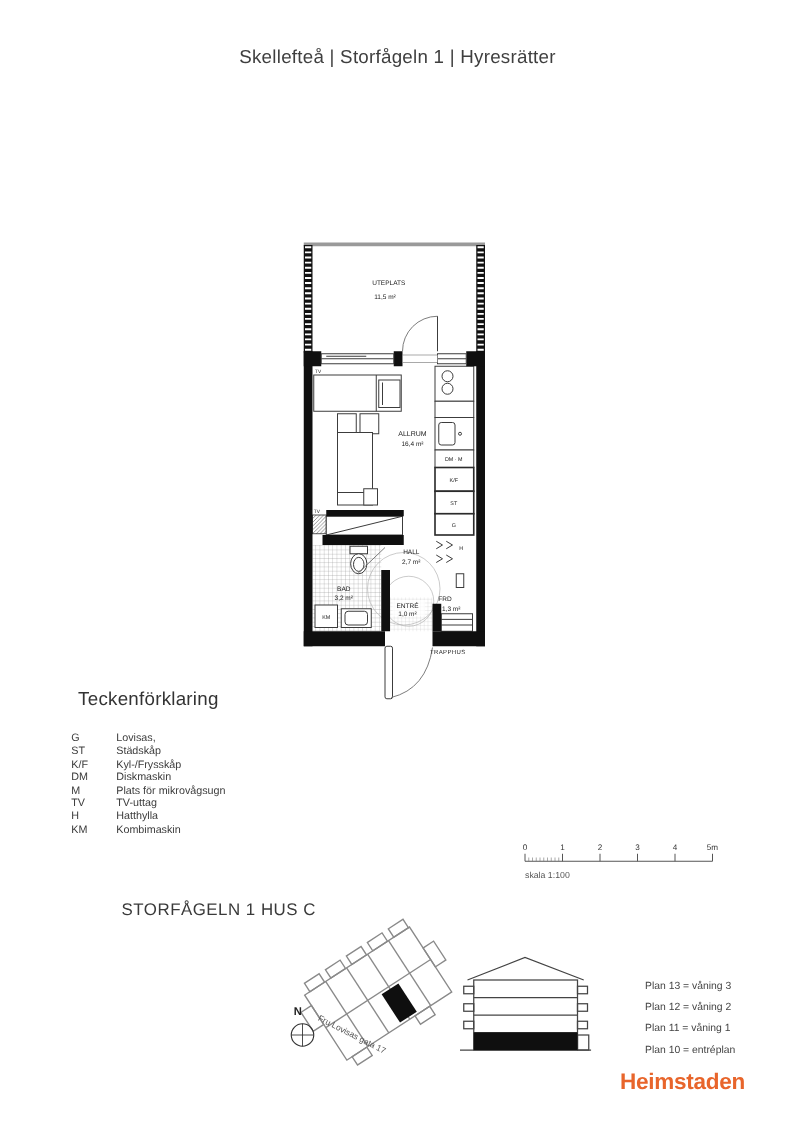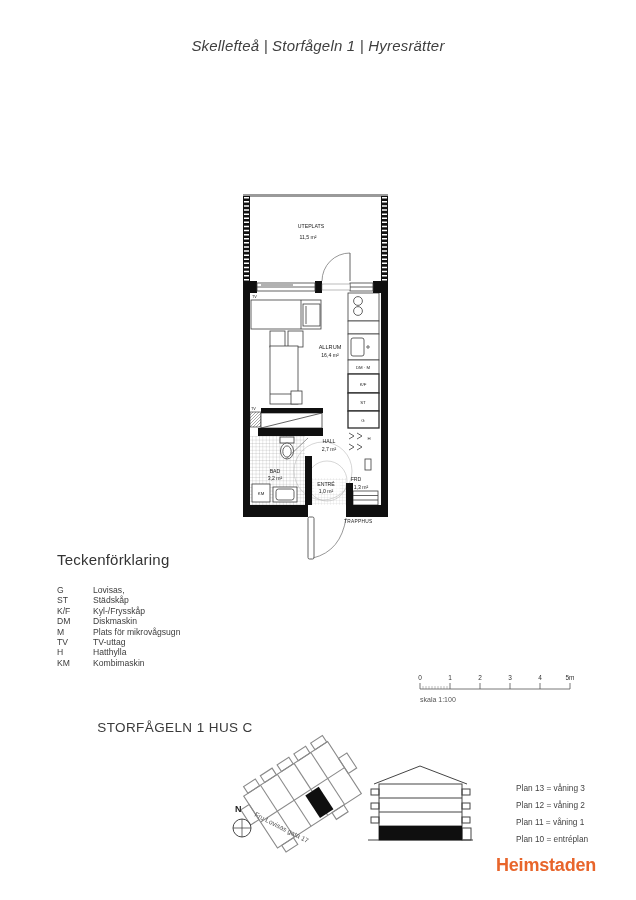--- a/index.html
+++ b/index.html
@@ -2,29 +2,29 @@
 <html><head>
 <meta charset="utf-8">
 <style>
   html,body{margin:0;padding:0;background:#e8e8e8;}
   .page{
     position:relative;width:636px;height:900px;margin:0 auto;background:#ffffff;
     font-family:"Liberation Sans","DejaVu Sans",sans-serif;color:#333;overflow:hidden;
   }
   .breadcrumb{
     position:absolute;top:37px;left:0;width:636px;text-align:center;
-    font-size:15px;color:#3f3f3f;letter-spacing:.2px;font-weight:400;font-style:italic;
+    font-size:15px;color:#3f3f3f;letter-spacing:.2px;font-weight:400;
   }
   .title{
     position:absolute;top:76px;left:0;width:636px;text-align:center;
     font-size:51px;font-weight:200;color:#333;letter-spacing:.5px;
   }
   .plan-svg{position:absolute;left:225px;top:188px;}
   .legend{position:absolute;left:57px;top:551px;}
-  .legend h2{margin:0;font-size:15px;font-weight:400;color:#333;letter-spacing:.2px;}
+  .legend h2{margin:0;font-size:15px;font-weight:400;color:#333;letter-spacing:.2px;text-align:center;}
   .legend .rows{margin-top:17px;}
   .legend .row{display:flex;font-size:8.6px;color:#3c3c3c;line-height:10.4px;}
   .legend .abbr{width:36px;}
   .scalebar{position:absolute;left:410px;top:672px;}
   .scale-caption{font-size:7px;fill:#555;}
   .location{position:absolute;left:55px;top:720px;width:240px;text-align:center;}
   .location h3{margin:0;font-size:13.5px;font-weight:400;color:#3a3a3a;letter-spacing:.4px;}
   .loc-row{position:relative;margin-top:4px;font-size:13px;color:#3a3a3a;height:16px;}
   .loc-num{font-style:italic;font-weight:bold;margin-left:6px;}
   .loc-floor{position:absolute;left:113px;top:0;}

